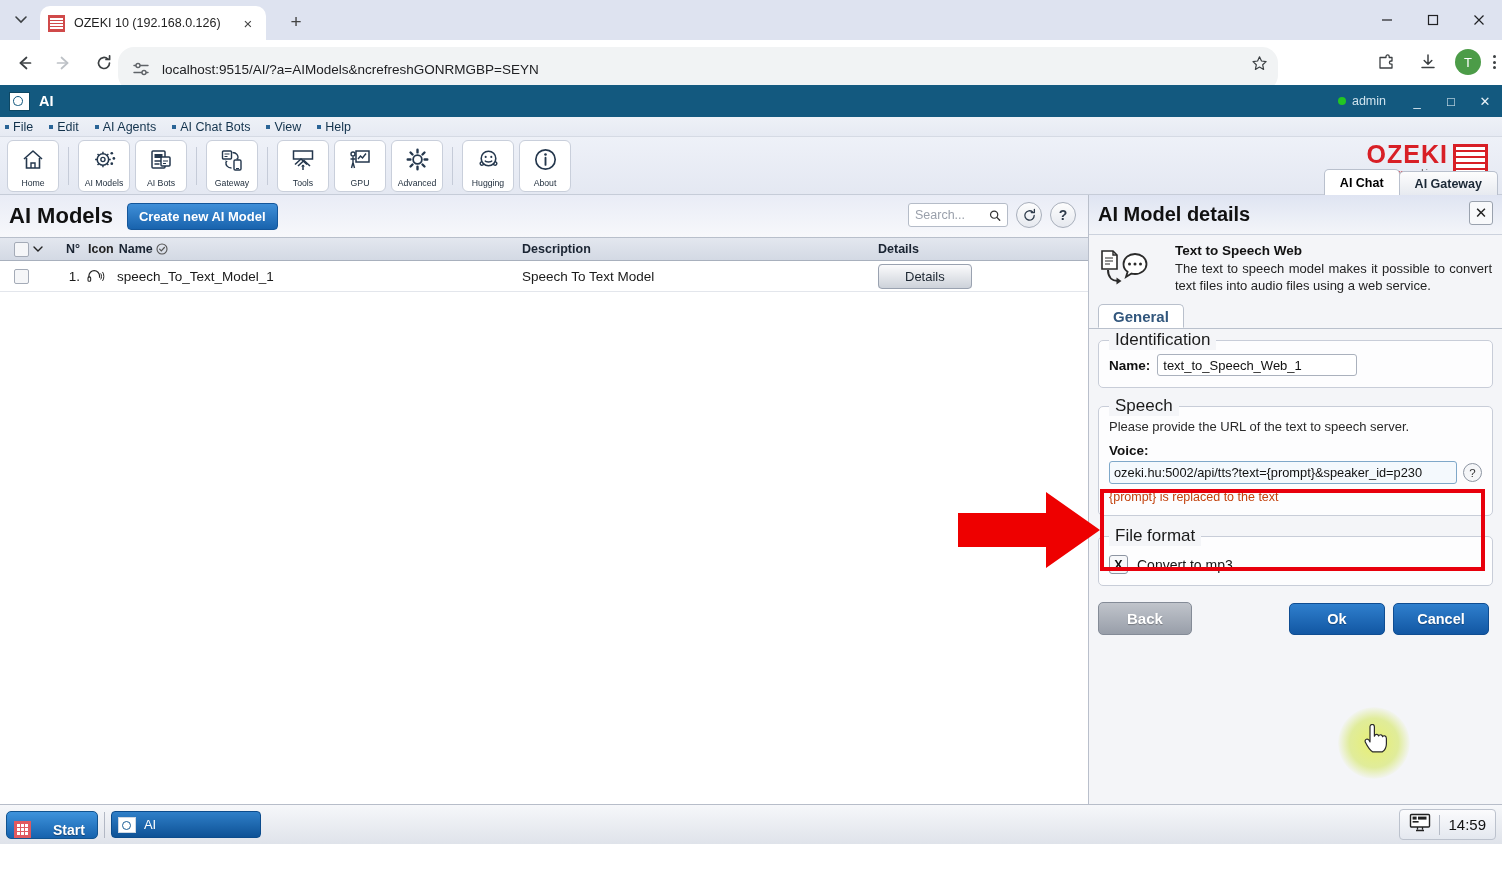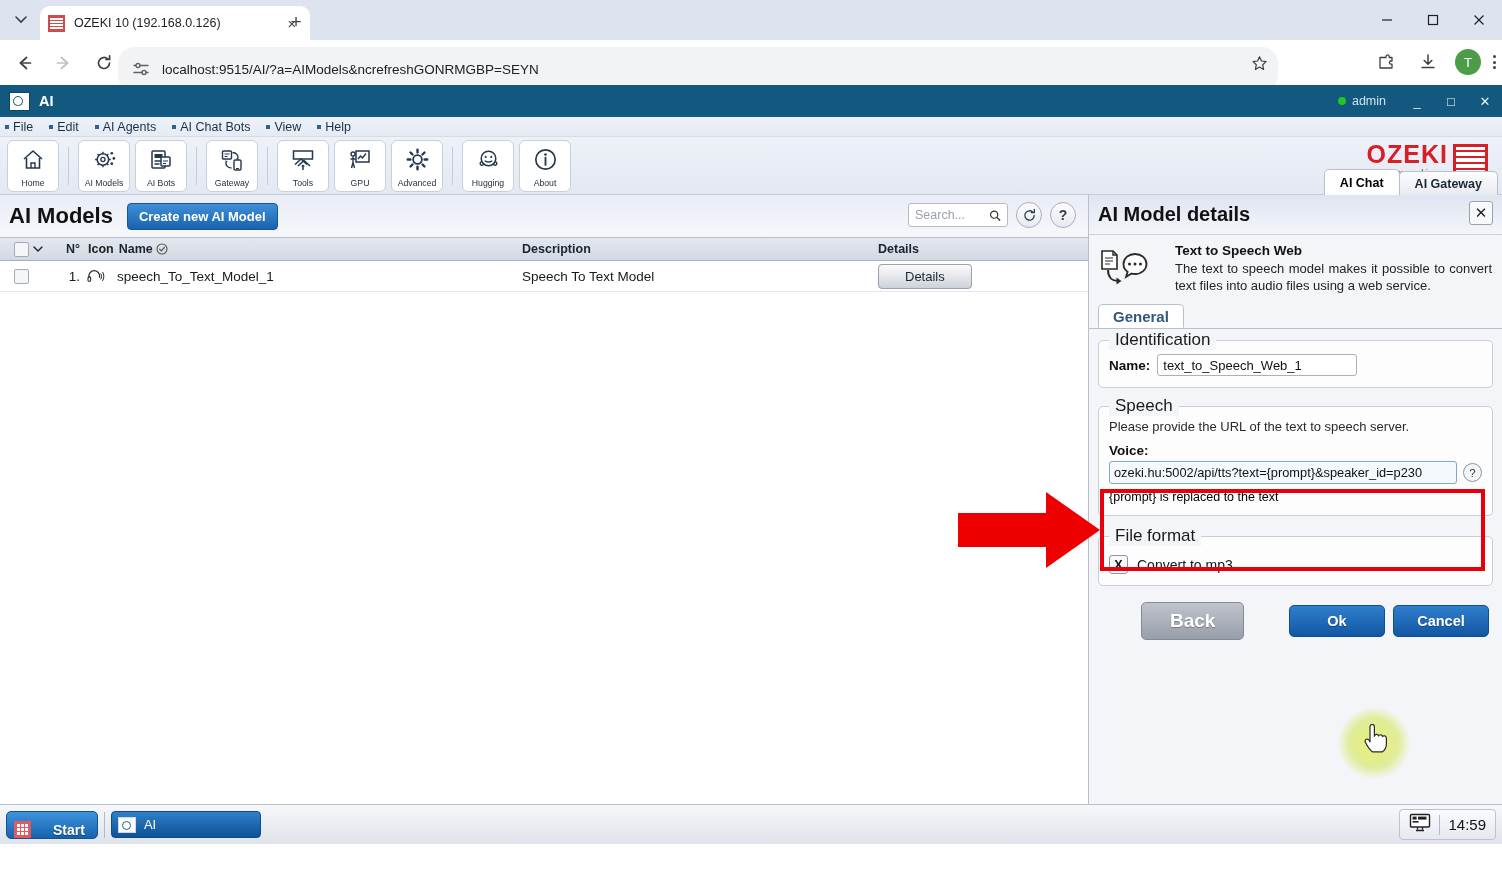--- a/index.html
+++ b/index.html
@@ -14,21 +14,21 @@
   .browser-tabstrip {
     position: absolute; top: 0; left: 0; width: 1502px; height: 40px;
     background: #dee3f0;
   }
   .tab-menu-chevron {
     position: absolute; left: 6px; top: 4px; width: 30px; height: 30px;
     display: flex; align-items: center; justify-content: center;
     border-radius: 6px; cursor: pointer;
   }
   .browser-tab {
-    position: absolute; left: 40px; top: 6px; width: 270px; height: 34px;
+    position: absolute; left: 40px; top: 6px; width: 226px; height: 34px;
     background: #fff; border-radius: 10px 10px 0 0;
     display: flex; align-items: center; padding: 0 8px; cursor: pointer;
   }
   .tab-favicon {
     width: 17px; height: 17px; flex: 0 0 17px; margin-right: 9px;
     border: 2px solid #d04a4a; background:
       repeating-linear-gradient(0deg, #d04a4a 0 1px, #fff 1px 3px),
       repeating-linear-gradient(90deg, #d04a4a 0 1px, transparent 1px 3px);
     background-color: #fff;
   }
@@ -291,37 +291,37 @@
   .voice-input {
     flex: 1; height: 23px; border: 1px solid #7fa8c9; border-radius: 3px;
     background: #f4f9fd; font-size: 12.8px; color: #111; padding: 0 4px;
     outline: none; font-family: "Liberation Sans", sans-serif;
   }
   .q-btn {
     width: 19px; height: 19px; border-radius: 50%; border: 1px solid #8d95a2;
     background: #f5f6f8; font-size: 11.5px; color: #333;
     display: flex; align-items: center; justify-content: center; cursor: pointer; flex: 0 0 19px;
   }
-  .sub-hint { font-size: 12.5px; color: #000000; margin-top: 6px; }
+  .sub-hint { font-size: 12.5px; color: #c2410c; margin-top: 6px; }
   .red-box {
     position: absolute; left: 1100px; top: 489px; width: 385px; height: 82px;
     border: 4px solid #e8000c; pointer-events: none; z-index: 30;
   }
   .cb-row { display: flex; align-items: center; gap: 9px; margin-top: 9px; }
   .cb-x {
     width: 19px; height: 19px; border: 1px solid #8d95a2; border-radius: 3px;
     background: #f7f8fa; display: flex; align-items: center; justify-content: center;
     font-size: 12.5px; font-weight: bold; color: #111; cursor: pointer;
   }
   .cb-lbl { font-size: 14px; color: #161616; }
   .btn-row { display: flex; align-items: center; margin: 16px 13px 0 9px; position: relative; }
   .btn-back {
     background: linear-gradient(#c0c4cb,#989ea9); border: 1px solid #848b97;
-    color: #fff; font-size: 19px; font-weight: bold; padding: 7px 28px;
-    border-radius: 5px; cursor: pointer; text-shadow: 0 1px 1px rgba(0,0,0,.3); margin-left: 43px;
+    color: #fff; font-size: 15px; font-weight: bold; padding: 7px 28px;
+    border-radius: 5px; cursor: pointer; text-shadow: 0 1px 1px rgba(0,0,0,.3);
   }
   .btn-blue {
     background: linear-gradient(#2f7fcd,#1257a3); border: 1px solid #0f4d92;
     color: #fff; font-size: 14.5px; font-weight: bold; padding: 7px 0;
     border-radius: 5px; cursor: pointer; text-shadow: 0 1px 1px rgba(0,0,0,.3);
     text-align: center;
   }
   .btn-ok { width: 96px; margin-left: auto; }
   .btn-cancel { width: 96px; margin-left: 8px; }
 

